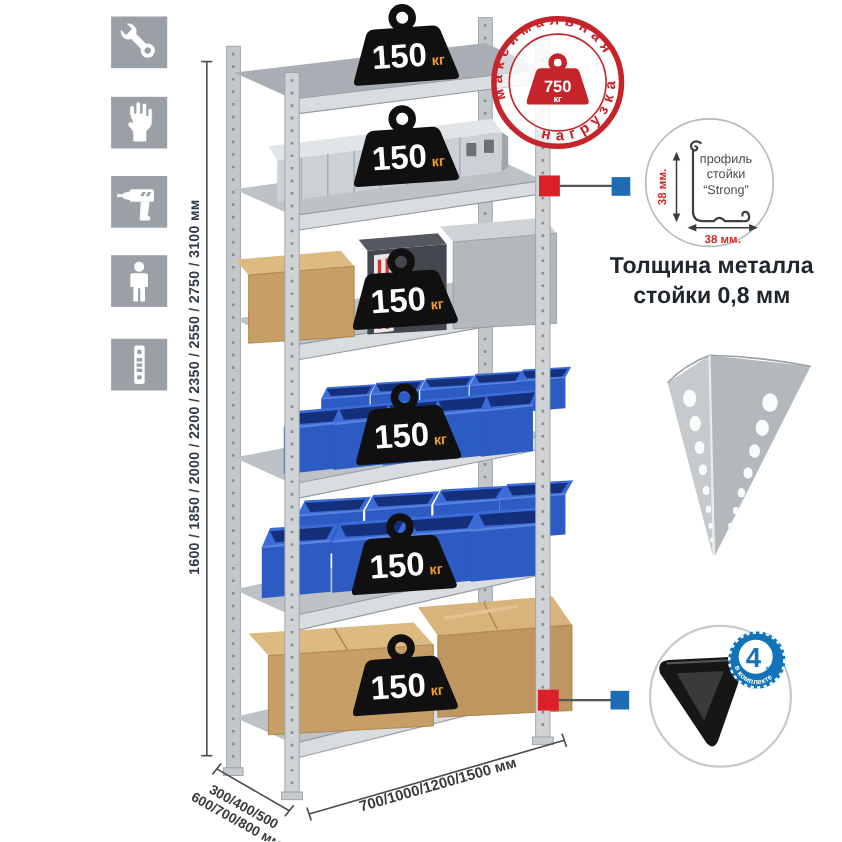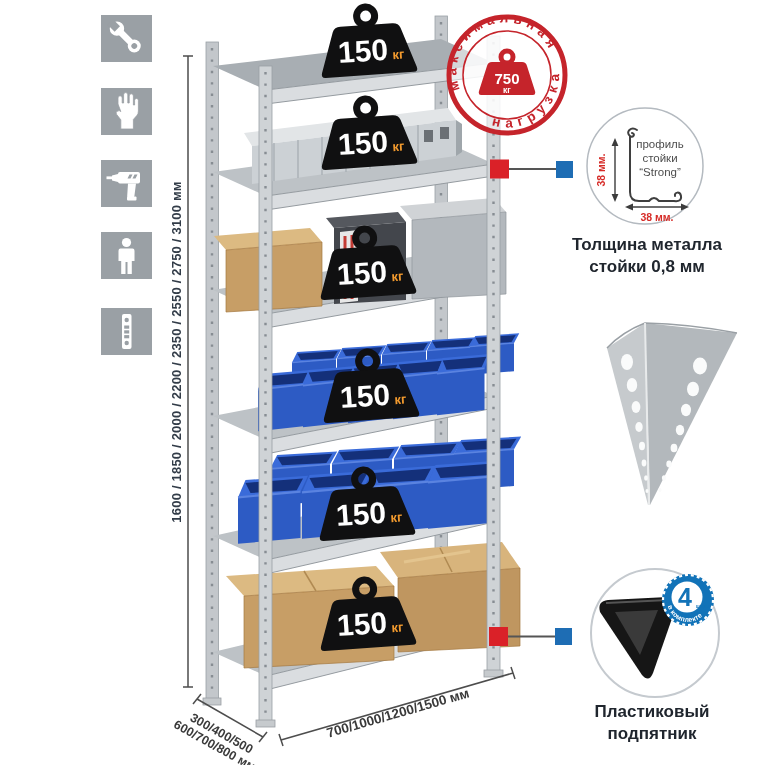--- a/index.html
+++ b/index.html
@@ -8,21 +8,21 @@
   .scene{position:absolute;left:0;top:0;width:765px;height:765px;}
   .icon-tile{position:absolute;left:101px;width:51px;height:47px;background:#9aa0a5;}
   .lbl{position:absolute;color:#39424e;font-weight:700;white-space:nowrap;}
   .lbl-height{left:176px;top:352px;transform:translate(-50%,-50%) rotate(-90deg);
               font-size:13px;letter-spacing:.2px;color:#323c48;}
   .lbl-depth{left:218px;top:740px;transform:translate(-50%,-50%) rotate(29deg);
              font-size:12.5px;color:#3a3a3a;text-align:center;line-height:1.15;}
   .lbl-width{left:398px;top:713px;transform:translate(-50%,-50%) rotate(-16deg);
              font-size:13.5px;color:#3a3a3a;}
   .caption{position:absolute;transform:translate(-50%,-50%);text-align:center;
-           font-size:17px;font-weight:700;color:#20262e;line-height:1.28;white-space:nowrap;}
+           font-size:21px;font-weight:700;color:#20262e;line-height:1.28;white-space:nowrap;}
   .cap-profile{left:647px;top:256px;}
   .cap-foot{left:652px;top:723px;}
   svg text{font-family:"Liberation Sans",sans-serif;}
 </style>
 </head>
 <body>
 
 <div class="stage">
 
   <div class="icon-tile" style="top:15px">
@@ -337,18 +337,14 @@
   <div class="lbl lbl-depth">
     <div>300/400/500</div>
     <div>600/700/800 мм</div>
   </div>
   <div class="lbl lbl-width">700/1000/1200/1500 мм</div>
 
   <div class="caption cap-profile">
     <div>Толщина металла</div>
     <div>стойки 0,8 мм</div>
   </div>
-  <div class="caption cap-foot">
-    <div>Пластиковый</div>
-    <div>подпятник</div>
-  </div>
 
 </div>
 
 </body></html>

